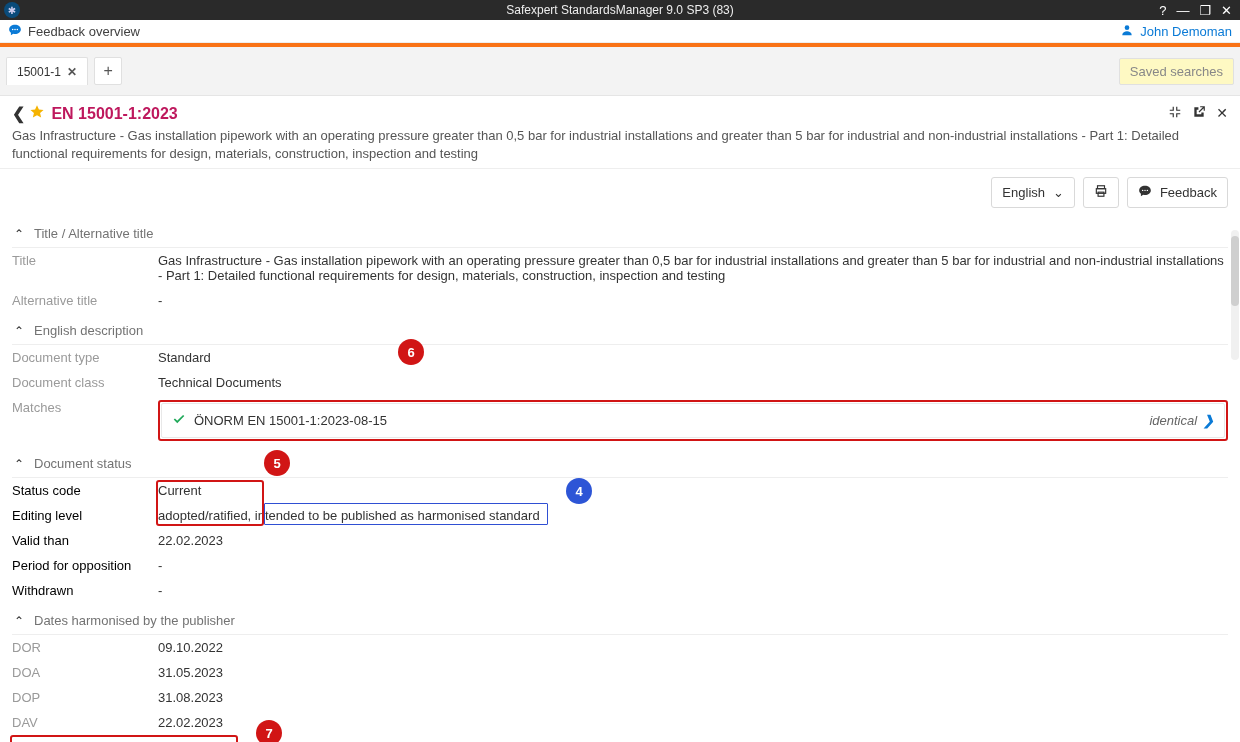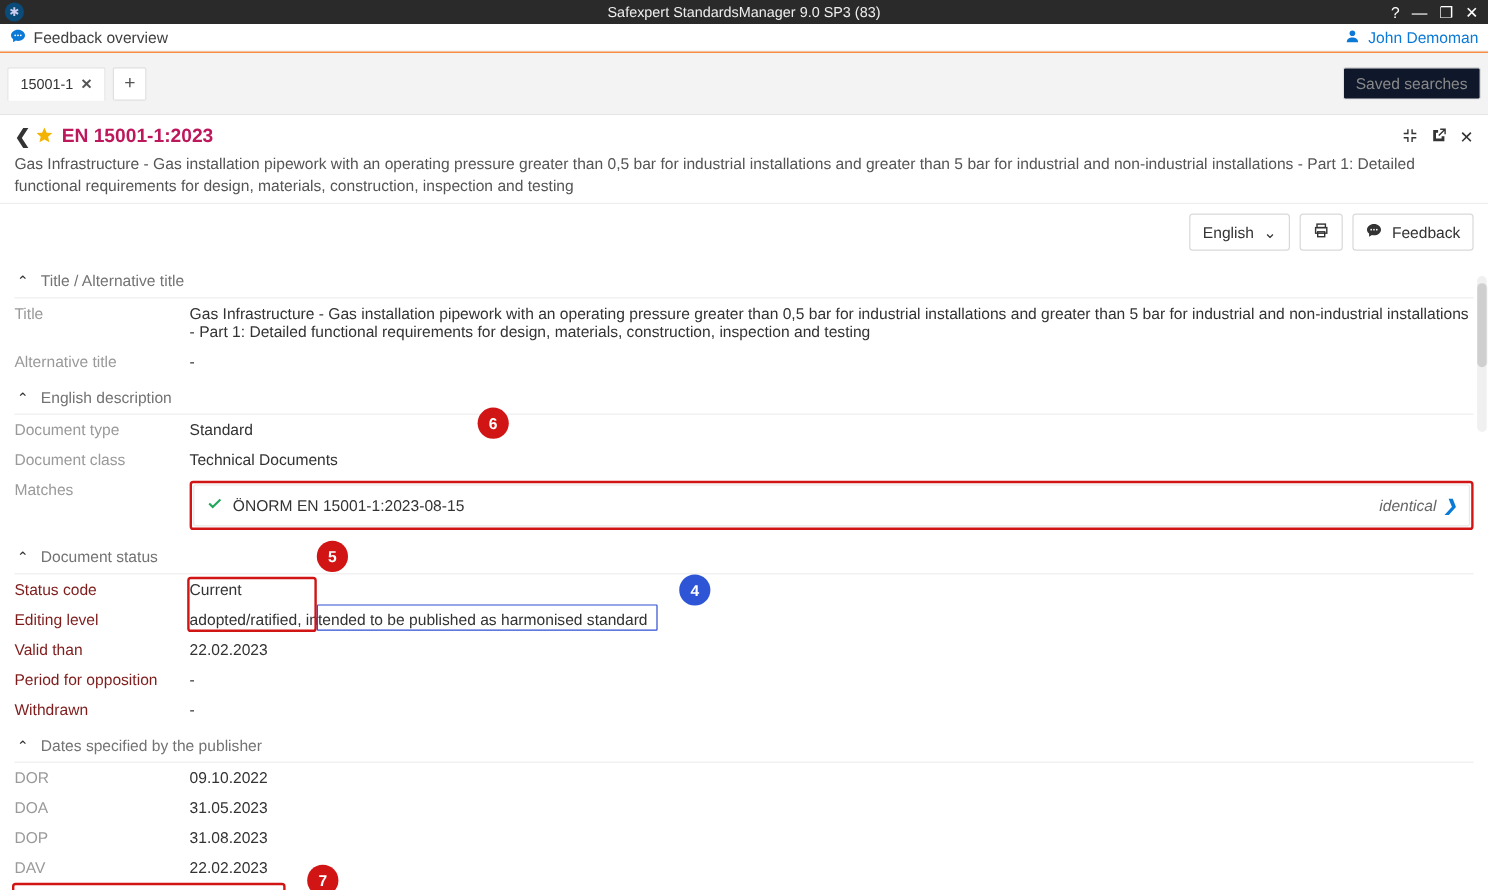--- a/index.html
+++ b/index.html
@@ -9,25 +9,25 @@
   .titlebar .left { display: flex; align-items: center; gap: 6px; padding-left: 4px; }
   .titlebar .app-logo { width: 16px; height: 16px; border-radius: 50%; background: #0a4b7a; display: inline-flex; align-items: center; justify-content: center; font-size: 10px; color: #cce; }
   .titlebar .title { position: absolute; left: 50%; transform: translateX(-50%); font-size: 12px; color: #eee; }
   .titlebar .right { margin-left: auto; display: flex; gap: 10px; padding-right: 8px; align-items: center; }
   .tb-btn { color: #fff; font-size: 13px; cursor: pointer; }
 
   .topbar { height: 23px; background: #fff; display: flex; align-items: center; padding: 0 8px; border-bottom: 1px solid #eee; }
   .feedback-link { color: #404040; display: flex; align-items: center; gap: 6px; font-size: 13px; cursor: pointer; }
   .user { margin-left: auto; color: #0a7ad6; display: flex; align-items: center; gap: 6px; font-size: 13px; cursor: pointer; }
 
-  .tabbar { height: 53px; background: #f3f3f3; border-top: 1px solid #f97316; border-bottom: 1px solid #e5e5e5; display: flex; align-items: center; padding: 0 6px; }
+  .tabbar { height: 53px; background: #f3f3f3; border-top: 4px solid #f97316; border-bottom: 1px solid #e5e5e5; display: flex; align-items: center; padding: 0 6px; }
   .tab { height: 28px; background: #fff; border: 1px solid #e0e0e0; border-bottom: none; display: flex; align-items: center; gap: 6px; padding: 0 10px; font-size: 12px; color: #333; margin-right: 6px; border-radius: 2px 2px 0 0; }
   .tab .close { color: #555; font-weight: bold; cursor: pointer; }
   .addtab { width: 28px; height: 28px; display: flex; align-items: center; justify-content: center; background: #fff; border: 1px solid #e0e0e0; border-radius: 2px; font-size: 16px; color: #555; cursor: pointer; }
-  .saved { margin-left: auto; border: 1px solid #e0e0e0; background: #0f172a; padding: 5px 10px; border-radius: 2px; color: #888; font-size: 13px; }
+  .saved { margin-left: auto; border: 1px solid #e0e0e0; background: #fef9c3; padding: 5px 10px; border-radius: 2px; color: #888; font-size: 13px; }
 
   .doc-header { padding: 8px 12px 6px 12px; background: #fff; border-bottom: 1px solid #eee; }
   .dh-row { display: flex; align-items: center; gap: 6px; }
   .dh-row .actions { margin-left: auto; display: flex; gap: 10px; color: #333; }
   .doc-title { font-size: 16px; font-weight: 600; color: #be185d; }
   .doc-desc { color: #555; font-size: 13px; margin-top: 4px; line-height: 1.35; max-width: 1200px; }
   .back-caret { color: #333; font-weight: bold; font-size: 16px; cursor: pointer; margin-right: -2px; }
   .star svg { width: 16px; height: 16px; }
   .fc-icon, .open-icon, .close-x { cursor: pointer; color: #333; font-size: 14px; }
 
@@ -55,21 +55,21 @@
 
   .bubble { width: 26px; height: 26px; border-radius: 50%; display: inline-flex; align-items: center; justify-content: center; color: #fff; font-weight: 700; font-size: 13px; position: absolute; }
   .bubble-red { background: #d11515; }
   .bubble-blue { background: #2d55d6; }
 
   .rel { position: relative; }
 
   .scroll-track { position: absolute; right: 1px; top: 230px; width: 8px; height: 130px; background: #f0f0f0; border-radius: 4px; }
   .scroll-thumb { width: 8px; height: 70px; background: #cfcfcf; border-radius: 4px; margin-top: 6px; }
 
-  .status-area .k { color: #7f1d1d; }
+  .status-area .k { color: #000000; }
 </style>
 </head>
 <body>
 
 <div class="titlebar">
   <div class="left">
     <span class="app-logo">✱</span>
   </div>
   <div class="title">Safexpert StandardsManager 9.0  SP3 (83)</div>
   <div class="right">
@@ -246,21 +246,21 @@
       <div class="v">-</div>
     </div>
     <div class="kv">
       <div class="k">Withdrawn</div>
       <div class="v">-</div>
     </div>
   </div>
 
   <div class="section-hdr">
     <span class="caret">⌃</span>
-    <span class="label">Dates specified by the publisher</span>
+    <span class="label">Dates harmonised by the publisher</span>
   </div>
   <div class="kv">
     <div class="k">DOR</div>
     <div class="v">09.10.2022</div>
   </div>
   <div class="kv">
     <div class="k">DOA</div>
     <div class="v">31.05.2023</div>
   </div>
   <div class="kv">

